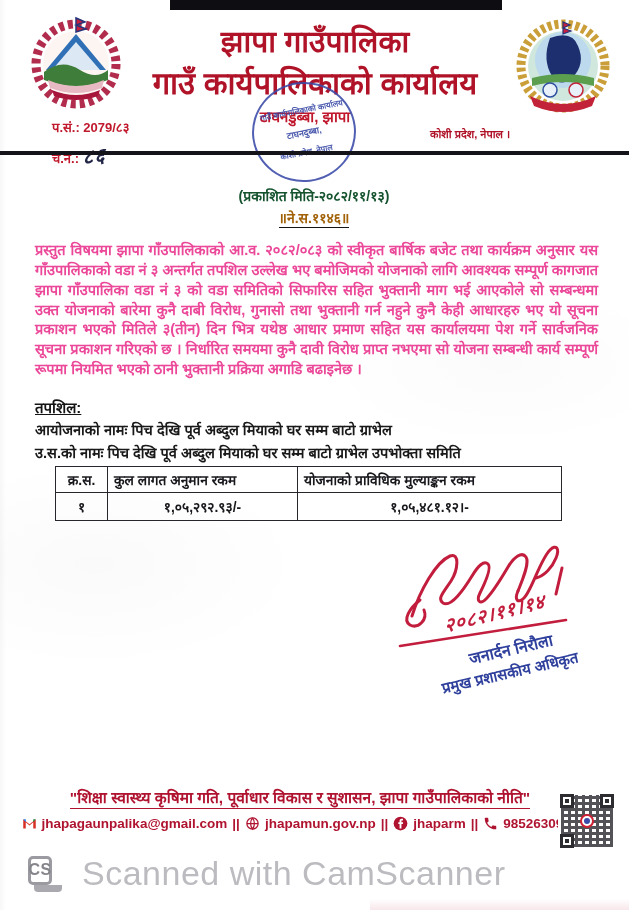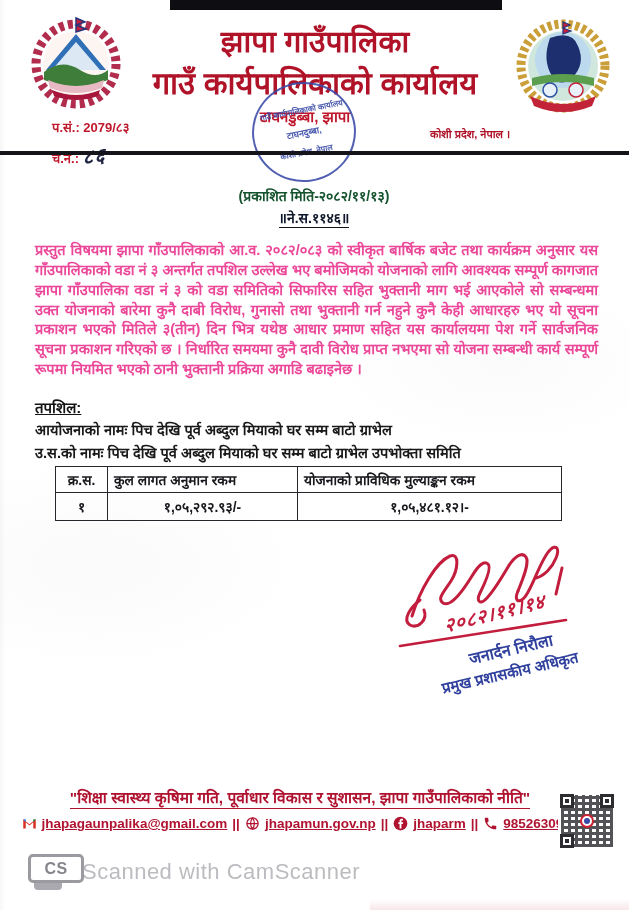--- a/index.html
+++ b/index.html
@@ -41,21 +41,21 @@
     transform:rotate(-6deg) skewX(-8deg); font-style:italic; letter-spacing:1px; }
   .province{ position:absolute; left:430px; top:126px; color:#b01228; font-size:11px; font-weight:bold; }
   .head-rule{ position:absolute; left:0; top:151px; width:629px; height:4px; background:#14141a; }
 
   
   .n-title{ position:absolute; left:64px; top:161px; width:500px; text-align:center;
     font-size:16.5px; font-weight:bold; color:#101010; }
   .n-pub{ position:absolute; left:64px; top:186px; width:500px; text-align:center;
     font-size:14px; font-weight:bold; color:#14532d; }
   .n-ref{ position:absolute; left:64px; top:208px; width:500px; text-align:center;
-    font-size:14px; font-weight:bold; color:#0f172a; }
+    font-size:14px; font-weight:bold; color:#a16207; }
   .n-ref span{ border-bottom:1.5px solid #141414; padding-bottom:1px; }
   .n-body{ position:absolute; left:35px; top:241px; width:563px;
     font-size:14.6px; font-weight:600; line-height:1.36; text-align:justify; color:#ec4899; }
   .n-detail-label{ position:absolute; left:35px; top:397px; font-size:15px; font-weight:bold; color:#141414;
     text-decoration:underline; }
   .n-proj1{ position:absolute; left:35px; top:419px; width:563px; font-size:14.6px; font-weight:600; color:#191919;}
   .n-proj2{ position:absolute; left:35px; top:442px; width:563px; font-size:14.6px; font-weight:600; color:#191919;}
 
   
   .cost-table{ position:absolute; left:55px; top:466px; width:507px; border-collapse:collapse; }
@@ -73,45 +73,45 @@
     transform:rotate(-13deg); white-space:nowrap; }
   .sig-desig{ position:absolute; left:440px; top:662px; font-size:15px; font-weight:bold; color:#30409d;
     transform:rotate(-13deg); white-space:nowrap; }
 
   
   .f-slogan{ position:absolute; left:40px; top:786px; width:520px; text-align:center;
     font-size:15.5px; font-weight:bold; color:#b01330; }
   .f-slogan span{ border-bottom:1.5px solid #b01330; padding-bottom:2px; }
   .f-contact{ position:absolute; left:40px; top:816px; width:520px; text-align:center;
     font-size:13.5px; font-weight:bold; color:#b01330; display:flex; align-items:center;
-    justify-content:center; gap:5px;text-decoration:underline; }
+    justify-content:center; gap:5px; }
   .f-contact .ic{ display:inline-flex; width:15px; height:15px; }
   .f-sep{ color:#b01330; }
   .qr{ position:absolute; left:558px; top:792px; width:58px; height:58px; background:#fff; }
   .qr .mods{ position:absolute; inset:3px;
     background-image:
       repeating-linear-gradient(0deg,#35353a 0 3px,transparent 3px 6px),
       repeating-linear-gradient(90deg,#35353a 0 3px,transparent 3px 7px);
     background-blend-mode:lighten; opacity:.85; }
   .qr .finder{ position:absolute; width:14px; height:14px; border:3px solid #2c2c31; background:#fff; }
   .qr .finder::after{ content:""; position:absolute; inset:2px; background:#2c2c31; }
   .qr .f-tl{ left:2px; top:2px; } .qr .f-tr{ right:2px; top:2px; } .qr .f-bl{ left:2px; bottom:2px; }
   .qr .center-dot{ position:absolute; left:22px; top:22px; width:14px; height:14px; border-radius:50%;
     background:#fff; border:2px solid #c23; display:flex; align-items:center; justify-content:center; }
   .qr .center-dot i{ width:6px; height:6px; border-radius:50%; background:#3a4aa8; }
 
   
   .cs-bar{ position:absolute; left:28px; top:854px; display:flex; align-items:center; gap:14px; }
   .cs-logo{ position:relative; width:40px; height:36px; }
-  .cs-logo .box{ position:absolute; left:0; top:0; width:56px; height:29px; border:3.5px solid #9a9aa0;
+  .cs-logo .box{ position:absolute; left:0; top:0; width:24px; height:29px; border:3.5px solid #9a9aa0;
     border-radius:5px; display:flex; align-items:center; justify-content:center;
     font-size:16px; font-weight:bold; color:#85858c; letter-spacing:.5px; }
   .cs-logo .tab{ position:absolute; left:6px; bottom:0; width:28px; height:7px; background:#a9a9af;
     border-radius:0 0 4px 4px; }
-  .cs-text{ font-size:22px; color:#bcbcc0; letter-spacing:.5px; }
+  .cs-text{ font-size:34px; color:#bcbcc0; letter-spacing:.5px; }
 </style>
 </head>
 <body>
 
 <div class="page">
 
   <div class="scan-topbar"></div>
 
   <svg class="emblem-left" viewBox="0 0 108 104">
     <circle cx="54" cy="52" r="40" fill="none" stroke="#a8153a" stroke-width="9" stroke-dasharray="5 4" opacity="0.9"></circle>

